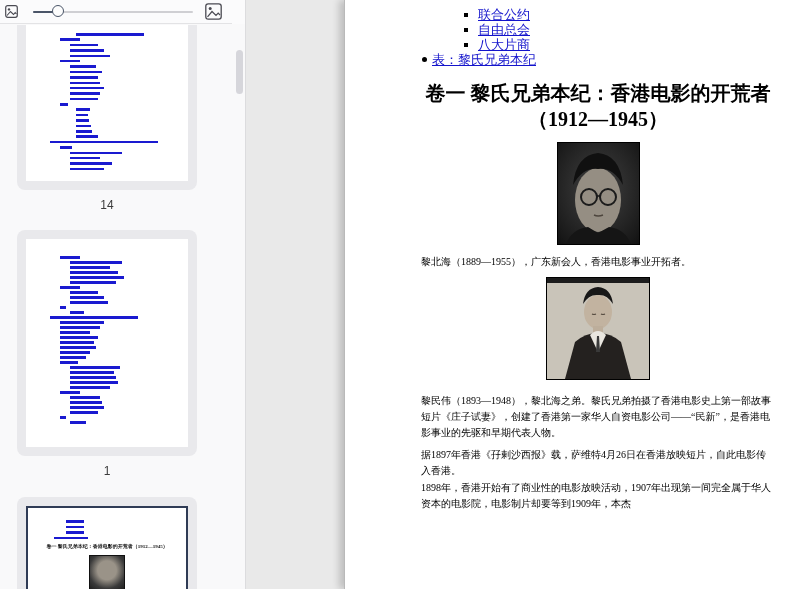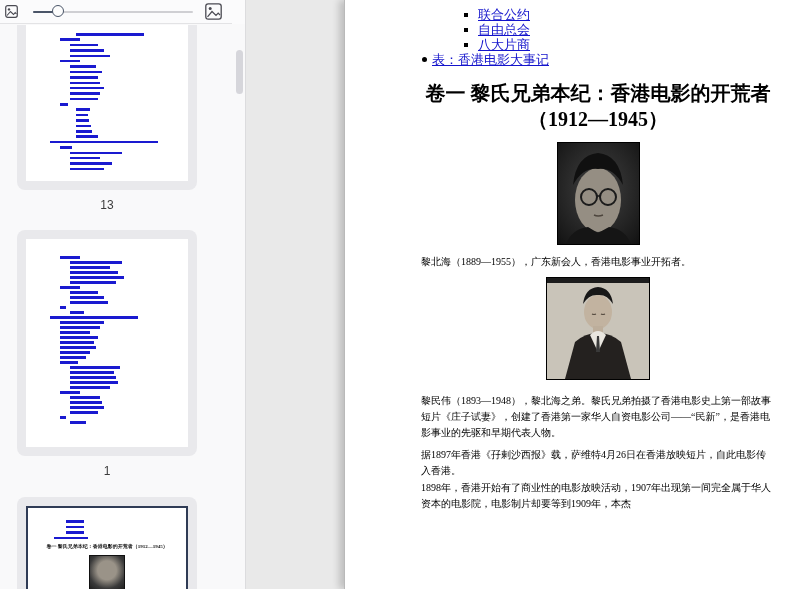--- a/index.html
+++ b/index.html
@@ -118,21 +118,21 @@
               <div class="ml" style="margin-left: 50px; width: 22px;"></div>
               <div class="ml" style="margin-left: 24px; width: 108px;"></div>
               <div class="ml" style="margin-left: 34px; width: 12px;"></div>
               <div class="ml" style="margin-left: 44px; width: 52px;"></div>
               <div class="ml" style="margin-left: 44px; width: 30px;"></div>
               <div class="ml" style="margin-left: 44px; width: 42px;"></div>
               <div class="ml" style="margin-left: 44px; width: 34px;"></div>
             </div>
         </div>
       </div>
-      <div class="page-num">13</div>
+      <div class="page-num">14</div>
 
       <div class="thumb-box second">
         <div class="mini-page">
           <div class="mini-lines mini-14">
               <div class="ml" style="margin-left: 34px; width: 20px;"></div>
               <div class="ml" style="margin-left: 44px; width: 52px;"></div>
               <div class="ml" style="margin-left: 44px; width: 40px;"></div>
               <div class="ml" style="margin-left: 44px; width: 48px;"></div>
               <div class="ml" style="margin-left: 44px; width: 54px;"></div>
               <div class="ml" style="margin-left: 44px; width: 46px;"></div>
@@ -199,21 +199,21 @@
           <li class="inner">
             <span class="bullet-sq"></span>
             <a class="doclink">自由总会</a>
           </li>
           <li class="inner">
             <span class="bullet-sq"></span>
             <a class="doclink">八大片商</a>
           </li>
           <li class="outer">
             <span class="bullet-disc"></span>
-            <a class="doclink">表：香港电影大事记</a>
+            <a class="doclink">表：黎氏兄弟本纪</a>
           </li>
         </ul>
 
         <h1 class="chapter">卷一 黎氏兄弟本纪：香港电影的开荒者（1912—1945）</h1>
 
         <svg class="photo p1" viewBox="0 0 81 101" preserveAspectRatio="none">
           <rect width="81" height="101" fill="#2a2a2a"></rect>
           <rect width="81" height="101" fill="url(#vg1)"></rect>
           <defs>
             <radialGradient id="vg1" cx="50%" cy="45%" r="75%">

